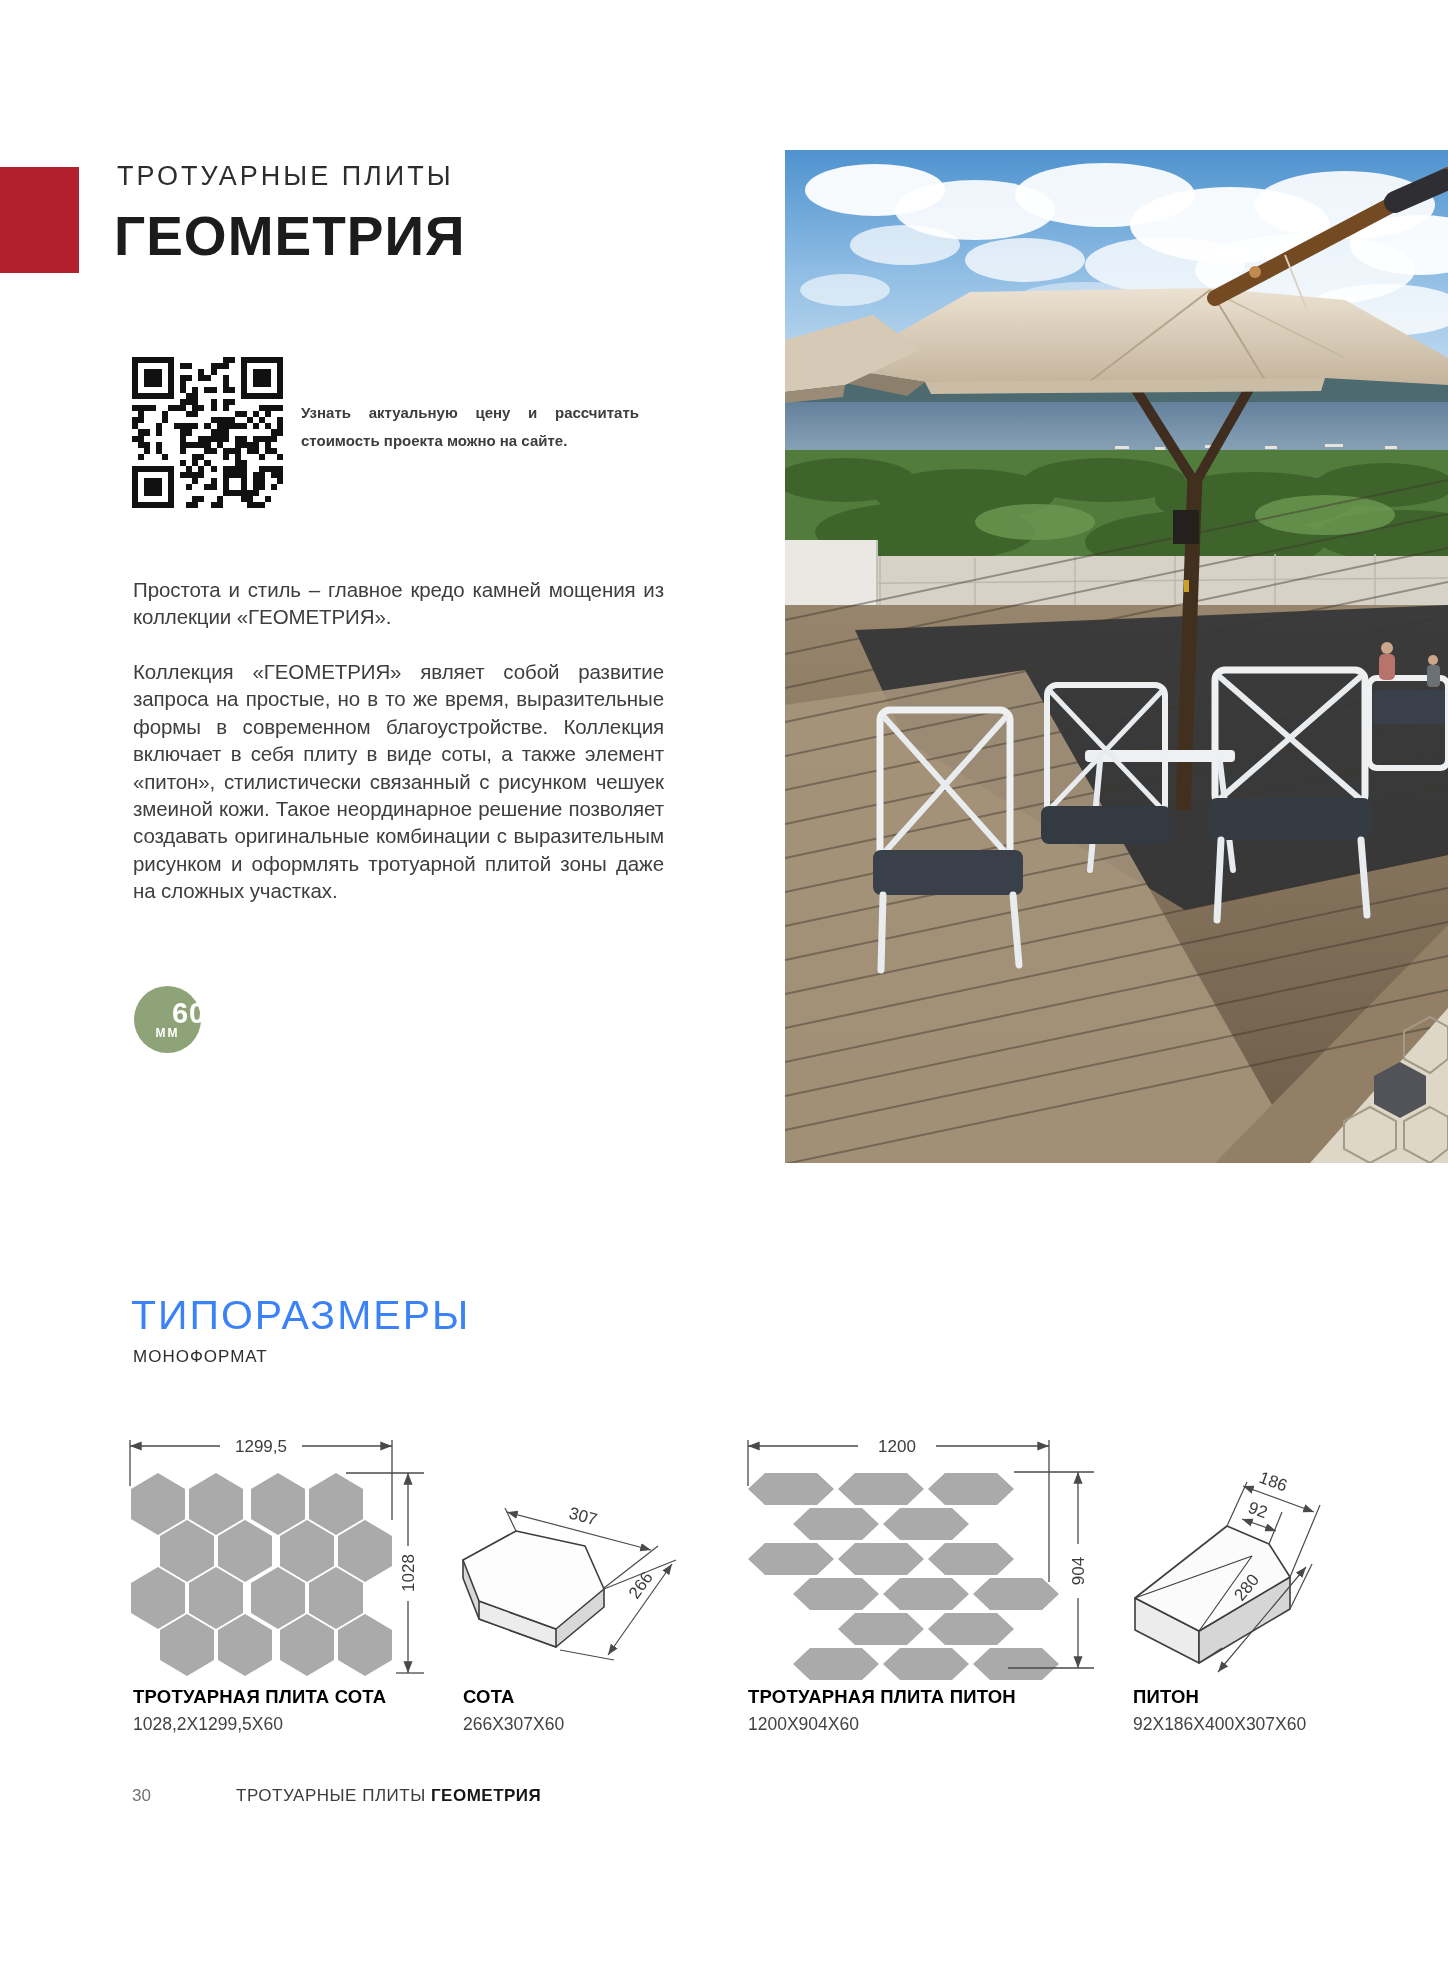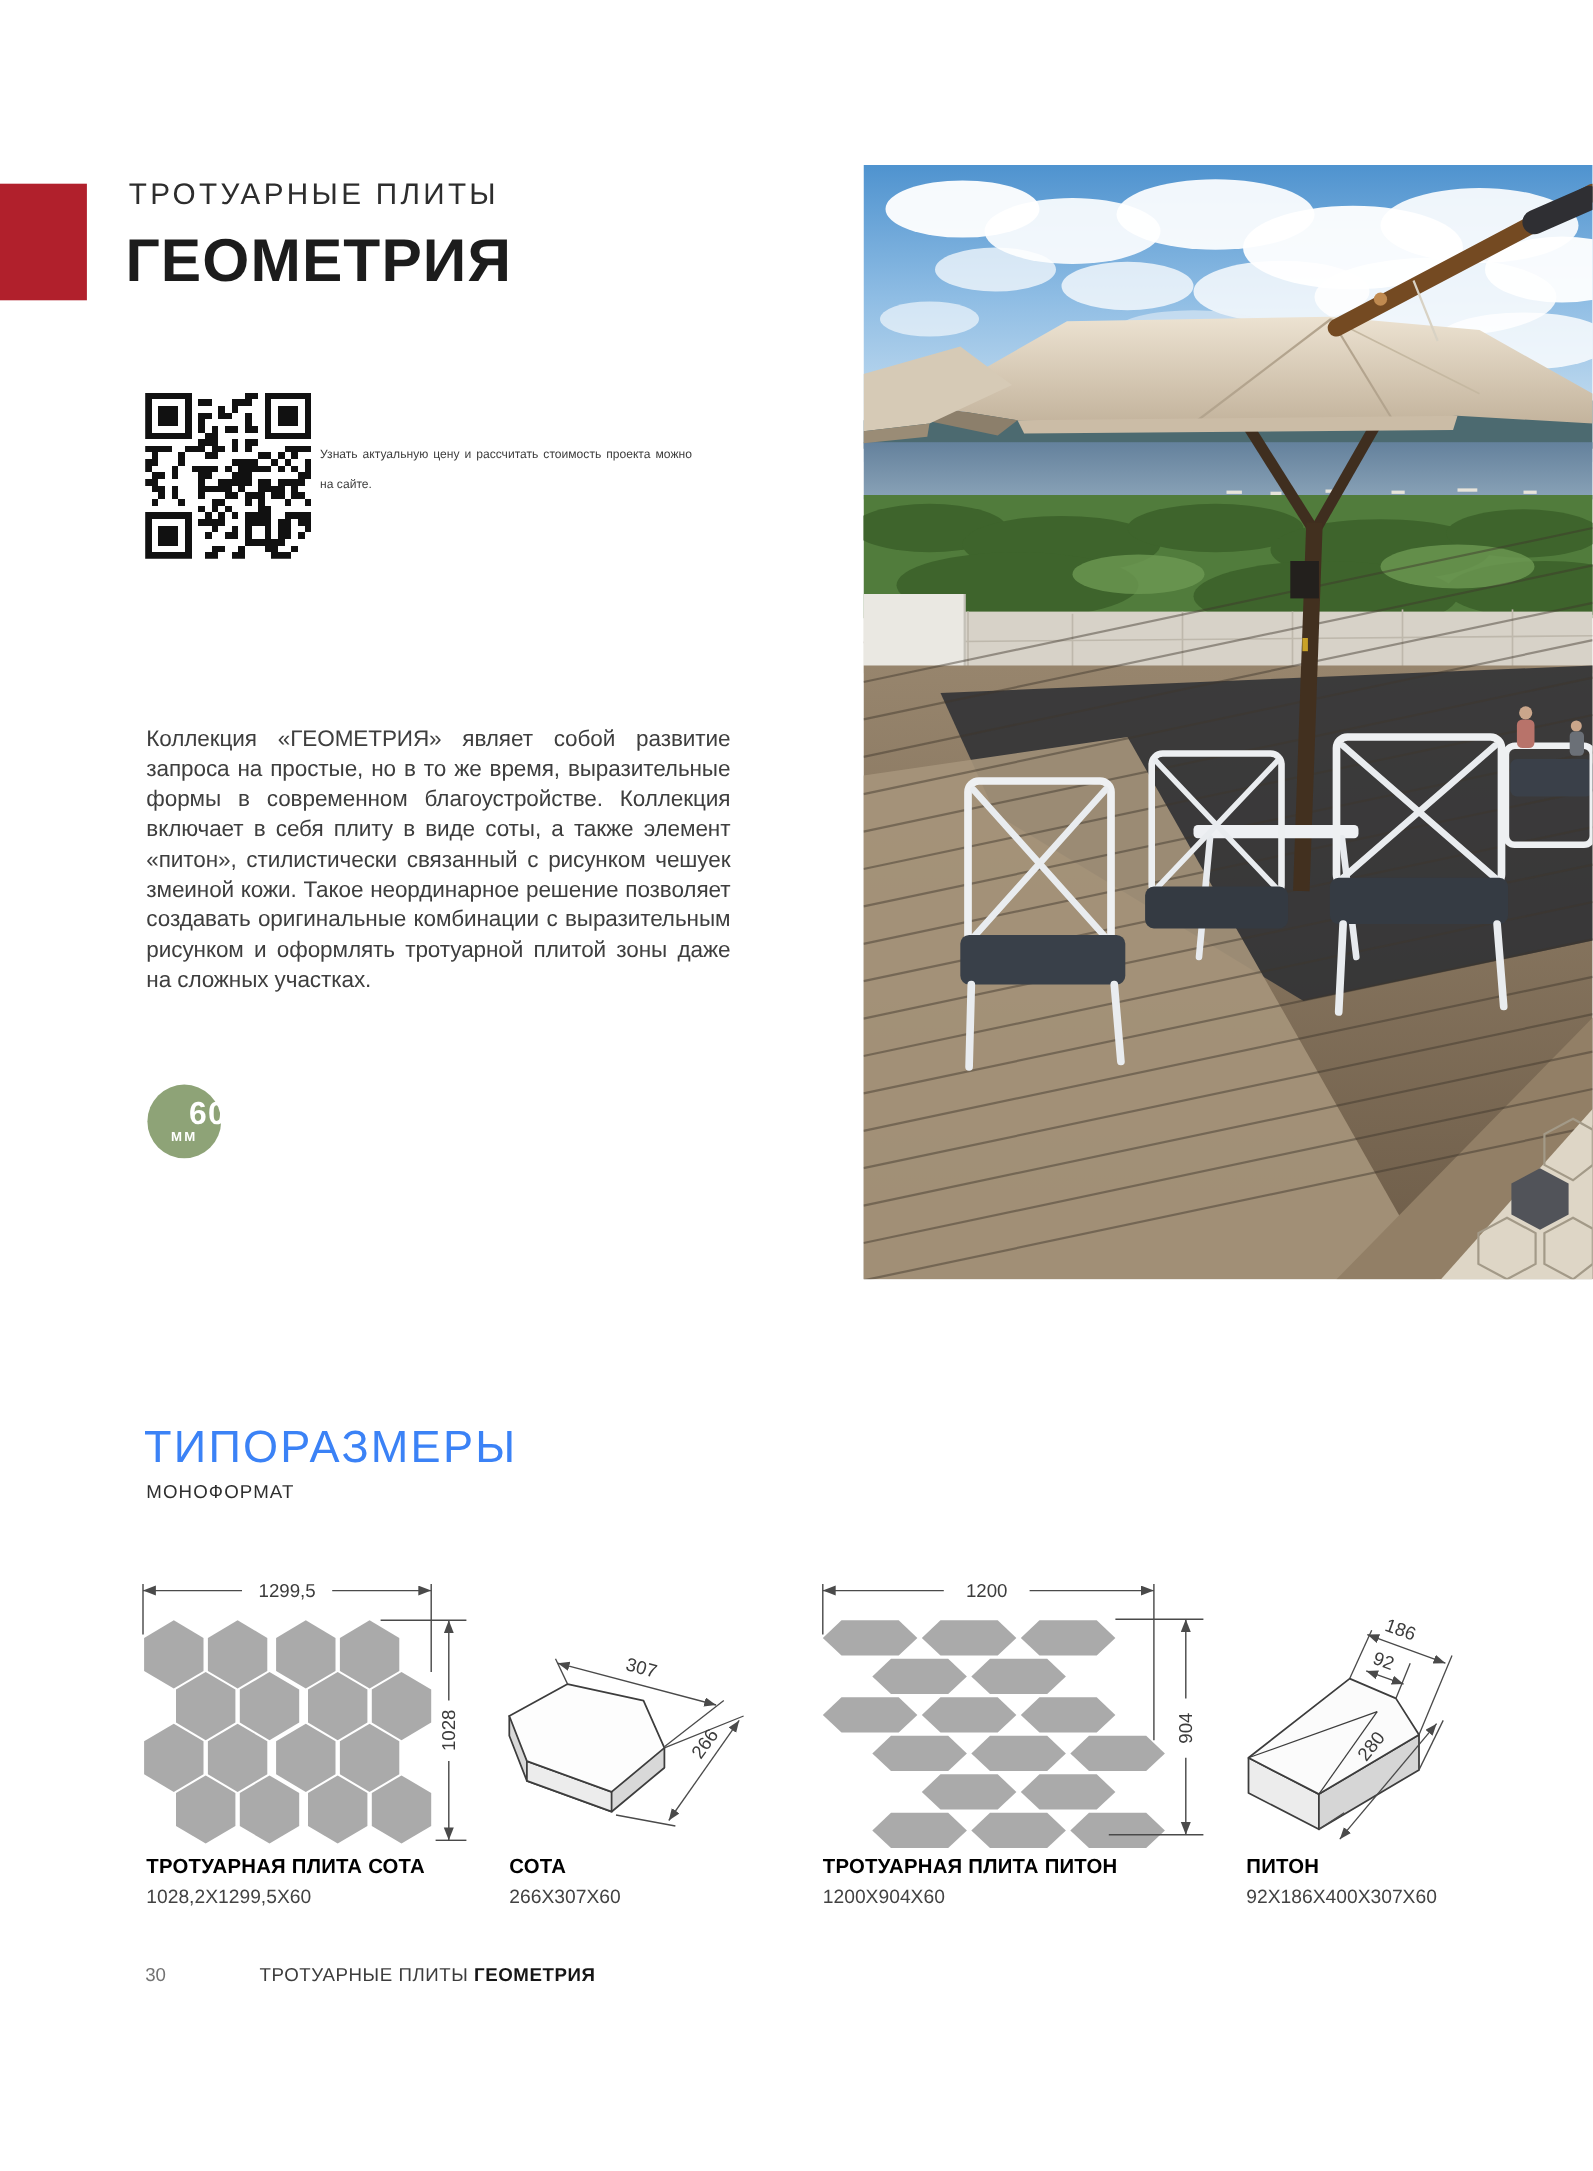--- a/index.html
+++ b/index.html
@@ -3,22 +3,22 @@
 <meta charset="utf-8">
 <style>
   html,body{margin:0;padding:0;background:#ffffff;}
   .page{position:relative;width:1448px;height:1974px;background:#fff;overflow:hidden;
         font-family:"Liberation Sans","DejaVu Sans",sans-serif;color:#3f3f3f;}
   .abs{position:absolute;}
   .red-square{left:0;top:167px;width:79px;height:106px;background:#b1202c;}
   .category{left:117px;top:161px;font-size:27px;letter-spacing:3px;color:#2d2d2d;}
   .title{left:114px;top:204px;font-size:55px;font-weight:800;letter-spacing:1px;color:#1c1c1c;}
   .qr-box{left:132px;top:357px;width:151px;height:151px;}
-  .qr-caption{left:291px;top:399px;width:338px;font-size:11px;line-height:28px;
-              text-align:justify;color:#3d3d3d;}
+  .qr-caption{left:301px;top:399px;width:338px;font-size:15px;line-height:28px;
+              text-align:justify;color:#3d3d3d;font-weight:bold;}
   .para{left:133px;width:531px;font-size:20.5px;line-height:27.4px;text-align:justify;
         color:#3e3e3e;letter-spacing:-0.1px;}
   .para1{top:576px;}
   .para2{top:658px;}
   .badge{left:134px;top:986px;width:67px;height:67px;border-radius:50%;background:#8ea377;
          display:flex;flex-direction:column;align-items:center;justify-content:center;color:#fff;}
   .badge-value{font-size:29px;font-weight:600;line-height:28px;letter-spacing:1px;margin-left:43px;}
   .badge-unit{font-size:12px;font-weight:700;letter-spacing:2px;line-height:13px;}
   .typo-title{left:131px;top:1292px;font-size:41px;letter-spacing:2px;color:#3b82f6;}
   .typo-sub{left:133px;top:1347px;font-size:17px;letter-spacing:1px;color:#2e2e2e;}
@@ -245,20 +245,21 @@
       <rect x="2" y="2" width="3" height="3" fill="#111"></rect>
       <rect x="18" y="0" width="7" height="7" fill="#111"></rect>
       <rect x="19" y="1" width="5" height="5" fill="#fff"></rect>
       <rect x="20" y="2" width="3" height="3" fill="#111"></rect>
       <rect x="0" y="18" width="7" height="7" fill="#111"></rect>
       <rect x="1" y="19" width="5" height="5" fill="#fff"></rect>
       <rect x="2" y="20" width="3" height="3" fill="#111"></rect>
     </svg>
   <div class="abs qr-caption">Узнать актуальную цену и рассчитать стоимость проекта можно на сайте.</div>
 
+  <div class="abs para para1">Простота и стиль – главное кредо камней мощения из коллекции «ГЕОМЕТРИЯ».</div>
   <div class="abs para para2">Коллекция «ГЕОМЕТРИЯ» являет собой развитие запроса на простые, но в то же время, выразитель­ные формы в современном благоустройстве. Коллекция включает в себя плиту в виде соты, а также элемент «питон», стилистически связанный с рисунком чешуек змеиной кожи. Такое неорди­нарное решение позволяет создавать оригиналь­ные комбинации с выразительным рисунком и оформлять тротуарной плитой зоны даже на сложных участках.</div>
 
   <div class="abs badge">
     <div class="badge-value">60</div>
     <div class="badge-unit">ММ</div>
   </div>
 
   <svg class="abs photo" viewBox="0 0 663 1013">
     <defs>
       <linearGradient id="skyG" x1="0" y1="0" x2="0" y2="1">

